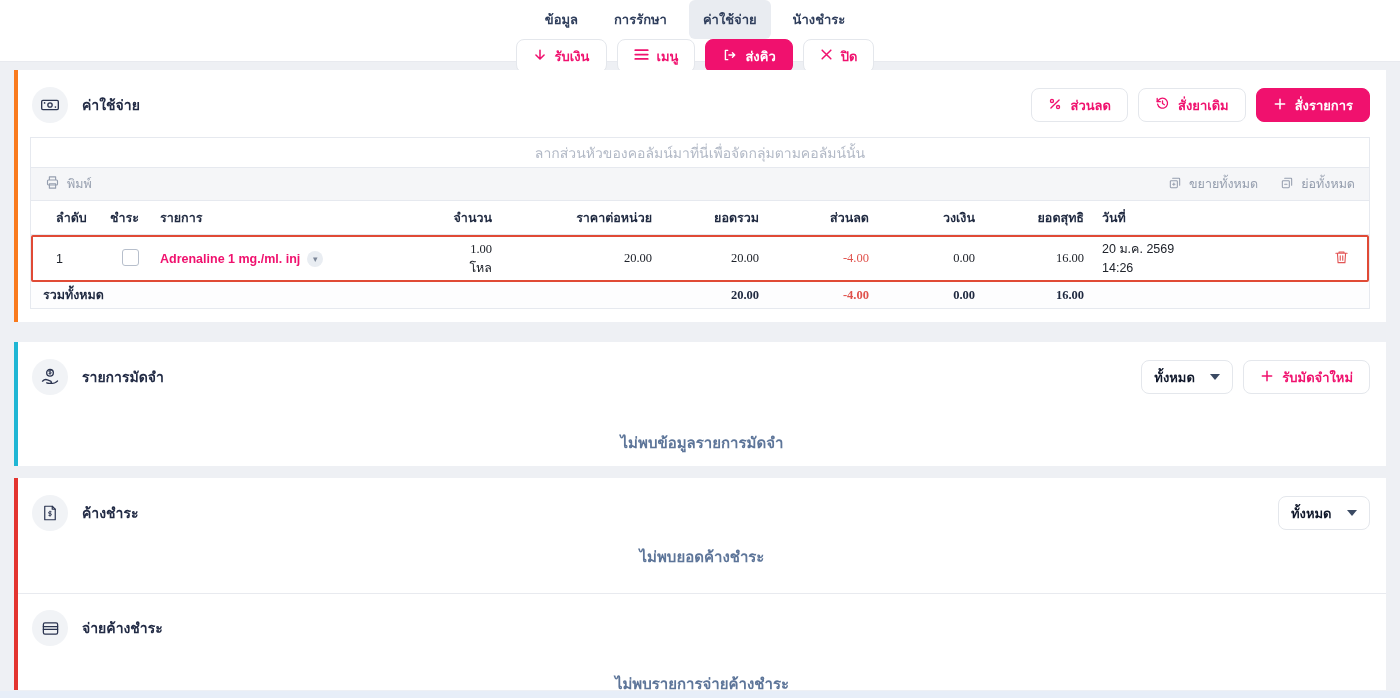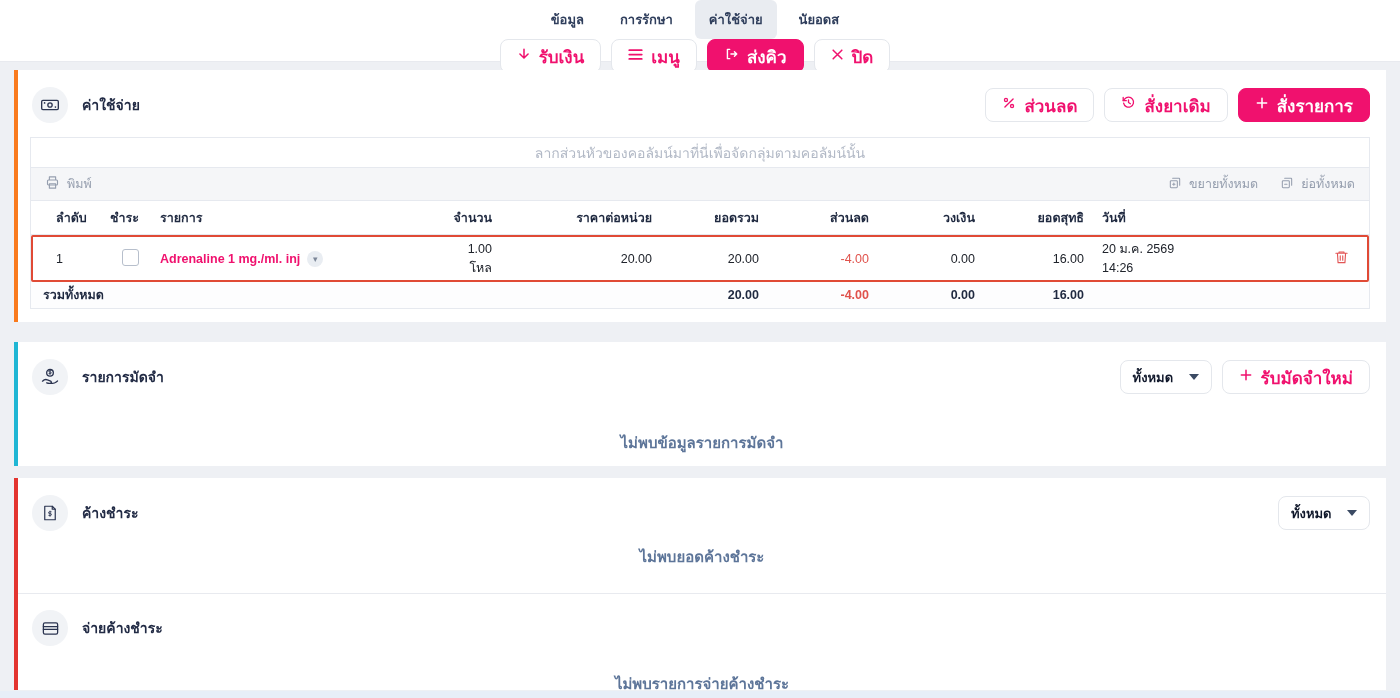--- a/index.html
+++ b/index.html
@@ -5,21 +5,21 @@
   * { margin:0; padding:0; box-sizing:border-box; }
   html,body { width:1400px; height:698px; overflow:hidden; }
   body { font-family:"Liberation Sans","DejaVu Sans",sans-serif; background:#eef0f4; color:#2b3450; position:relative; }
 
   
   .topbar { background:#fff; height:62px; display:flex; align-items:center; justify-content:space-between; padding:0 28px 0 18px; border-bottom:1px solid #e8eaef;flex-direction:column; }
   .tabs { display:flex; align-items:center; gap:8px; }
   .tab { font-size:13px; font-weight:600; color:#2f3e5c; padding:9px 14px; border-radius:6px; cursor:pointer; white-space:nowrap; }
   .tab.active { background:#e9ecf1; }
   .top-actions { display:flex; align-items:center; gap:10px; }
-  .btn { display:inline-flex; align-items:center; gap:8px; height:34px; padding:0 16px; border-radius:8px; border:1px solid #e4e7ec; background:#fff; color:var(--accent); font-size:17px; font-weight:700; cursor:pointer; white-space:nowrap; }
+  .btn { display:inline-flex; align-items:center; gap:8px; height:34px; padding:0 16px; border-radius:8px; border:1px solid #e4e7ec; background:#fff; color:var(--accent); font-size:13px; font-weight:700; cursor:pointer; white-space:nowrap; }
   .btn.filled { background:var(--accent); border-color:var(--accent); color:#fff; }
   .btn svg { flex:0 0 auto; }
 
   
   .card { background:#fff; margin:0 14px; border-left:4px solid #ccc; position:relative; }
   .card.orange { border-left-color:#f97a1d; margin-top:8px; height:252px; }
   .card.cyan   { border-left-color:#1fb6d4; margin-top:20px; height:124px; }
   .card.red    { border-left-color:#e3342f; margin-top:12px; height:212px; }
   .card-head { display:flex; align-items:center; justify-content:space-between; padding:17px 16px 14px 14px; }
   .head-left { display:flex; align-items:center; gap:14px; }
@@ -34,21 +34,21 @@
   
   .table-wrap { margin:0 16px 0 12px; border:1px solid #e6e9ef; }
   .group-hint { height:30px; display:flex; align-items:center; justify-content:center; font-size:14px; color:#b2b9c6; border-bottom:1px solid #e6e9ef; background:#fff; }
   .grid-toolbar { height:33px; background:#f5f6f8; border-bottom:1px solid #e6e9ef; display:flex; align-items:center; justify-content:space-between; padding:0 14px; }
   .tool-group { display:flex; align-items:center; gap:22px; }
   .tool-btn { display:flex; align-items:center; gap:7px; font-size:12.5px; color:#959eae; cursor:pointer; }
   .tgrid { display:grid; grid-template-columns:75px 50px 270px 70px 160px 107px 110px 106px 109px 1fr 56px; align-items:center; }
   .thead { height:34px; border-bottom:1px solid #e6e9ef; font-size:12.5px; font-weight:700; color:#1f2940; }
   .thead > div, .trow > div, .tsum > div { padding:0 4px; }
   .c-order { padding-left:25px !important; }
-  .c-right { text-align:right; }
+  .c-right { text-align:right;font-family:Liberation Serif, serif; }
   .c-date { padding-left:14px !important; }
   .trow { height:47px; position:relative; font-size:12.5px; color:#20242c; }
   .trow::after { content:""; position:absolute; inset:0; border:2px solid #e04a35; border-radius:2px; pointer-events:none; }
   .two-line { line-height:1.45; }
   .checkbox { width:17px; height:17px; border:1.5px solid #b7bfcc; border-radius:3px; background:#fff; display:inline-block; cursor:pointer; margin-left:12px; }
   .item-cell { display:flex; align-items:center; gap:7px; color:var(--accent); font-weight:600; }
   .chev-circle { width:16px; height:16px; border-radius:50%; background:#e9edf2; color:#7c8798; font-size:9px; display:inline-flex; align-items:center; justify-content:center; cursor:pointer; }
   .neg { color:#e0524c; }
   .trash { display:flex; justify-content:center; cursor:pointer; }
   .tsum { height:26px; font-size:12.5px; font-weight:700; color:#1f2940; background:#fdfdfe; }
@@ -63,21 +63,21 @@
   .bottom-strip { position:absolute; left:0; bottom:0; width:1400px; height:7px; background:#e7eef8; }
 </style>
 </head>
 <body>
 
 <div class="topbar">
   <div class="tabs">
     <div class="tab">ข้อมูล</div>
     <div class="tab">การรักษา</div>
     <div class="tab active">ค่าใช้จ่าย</div>
-    <div class="tab">นัยอดส</div>
+    <div class="tab">นัางชำระ</div>
   </div>
   <div class="top-actions">
     <button class="btn">
       <span><svg width="14" height="14" viewBox="0 0 24 24" fill="none" stroke="#F0116E" stroke-width="2.6" stroke-linecap="round" stroke-linejoin="round">
             <path d="M12 4v14M5 12l7 7 7-7"></path>
           </svg></span>
       <span>รับเงิน</span>
     </button>
     <button class="btn">
       <span><svg width="15" height="13" viewBox="0 0 24 20" fill="none" stroke="#F0116E" stroke-width="2.8" stroke-linecap="round">

